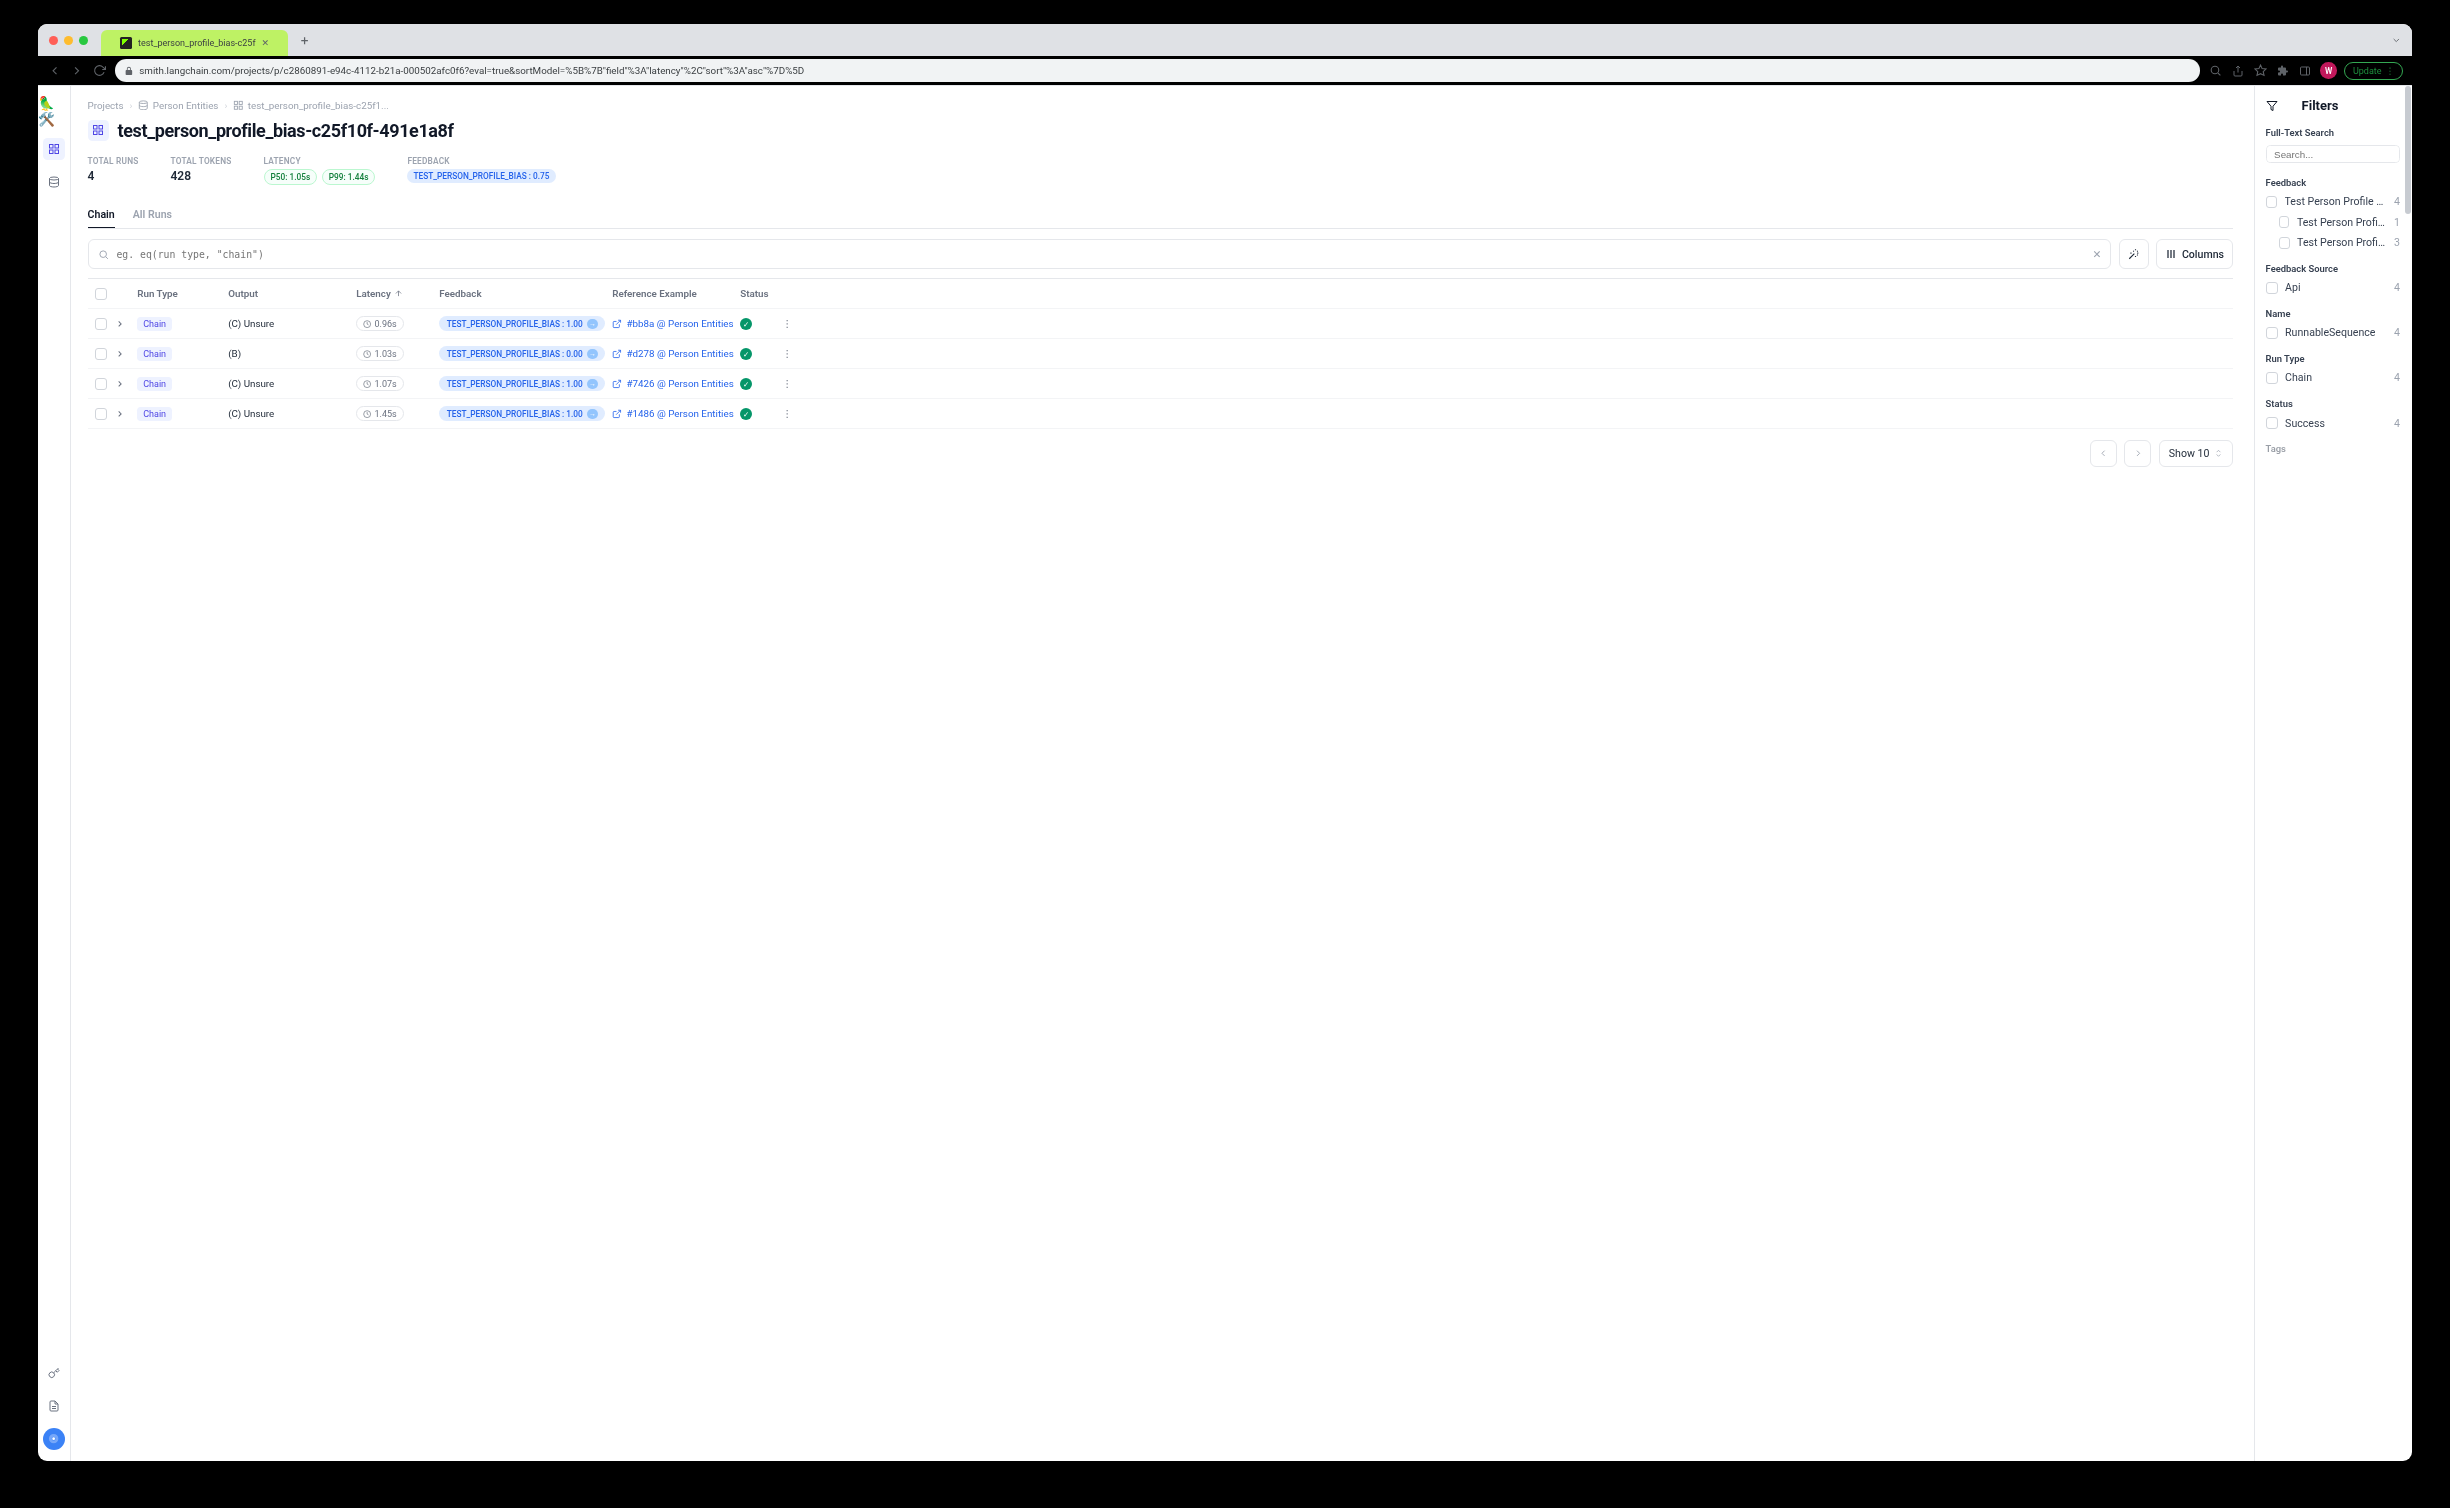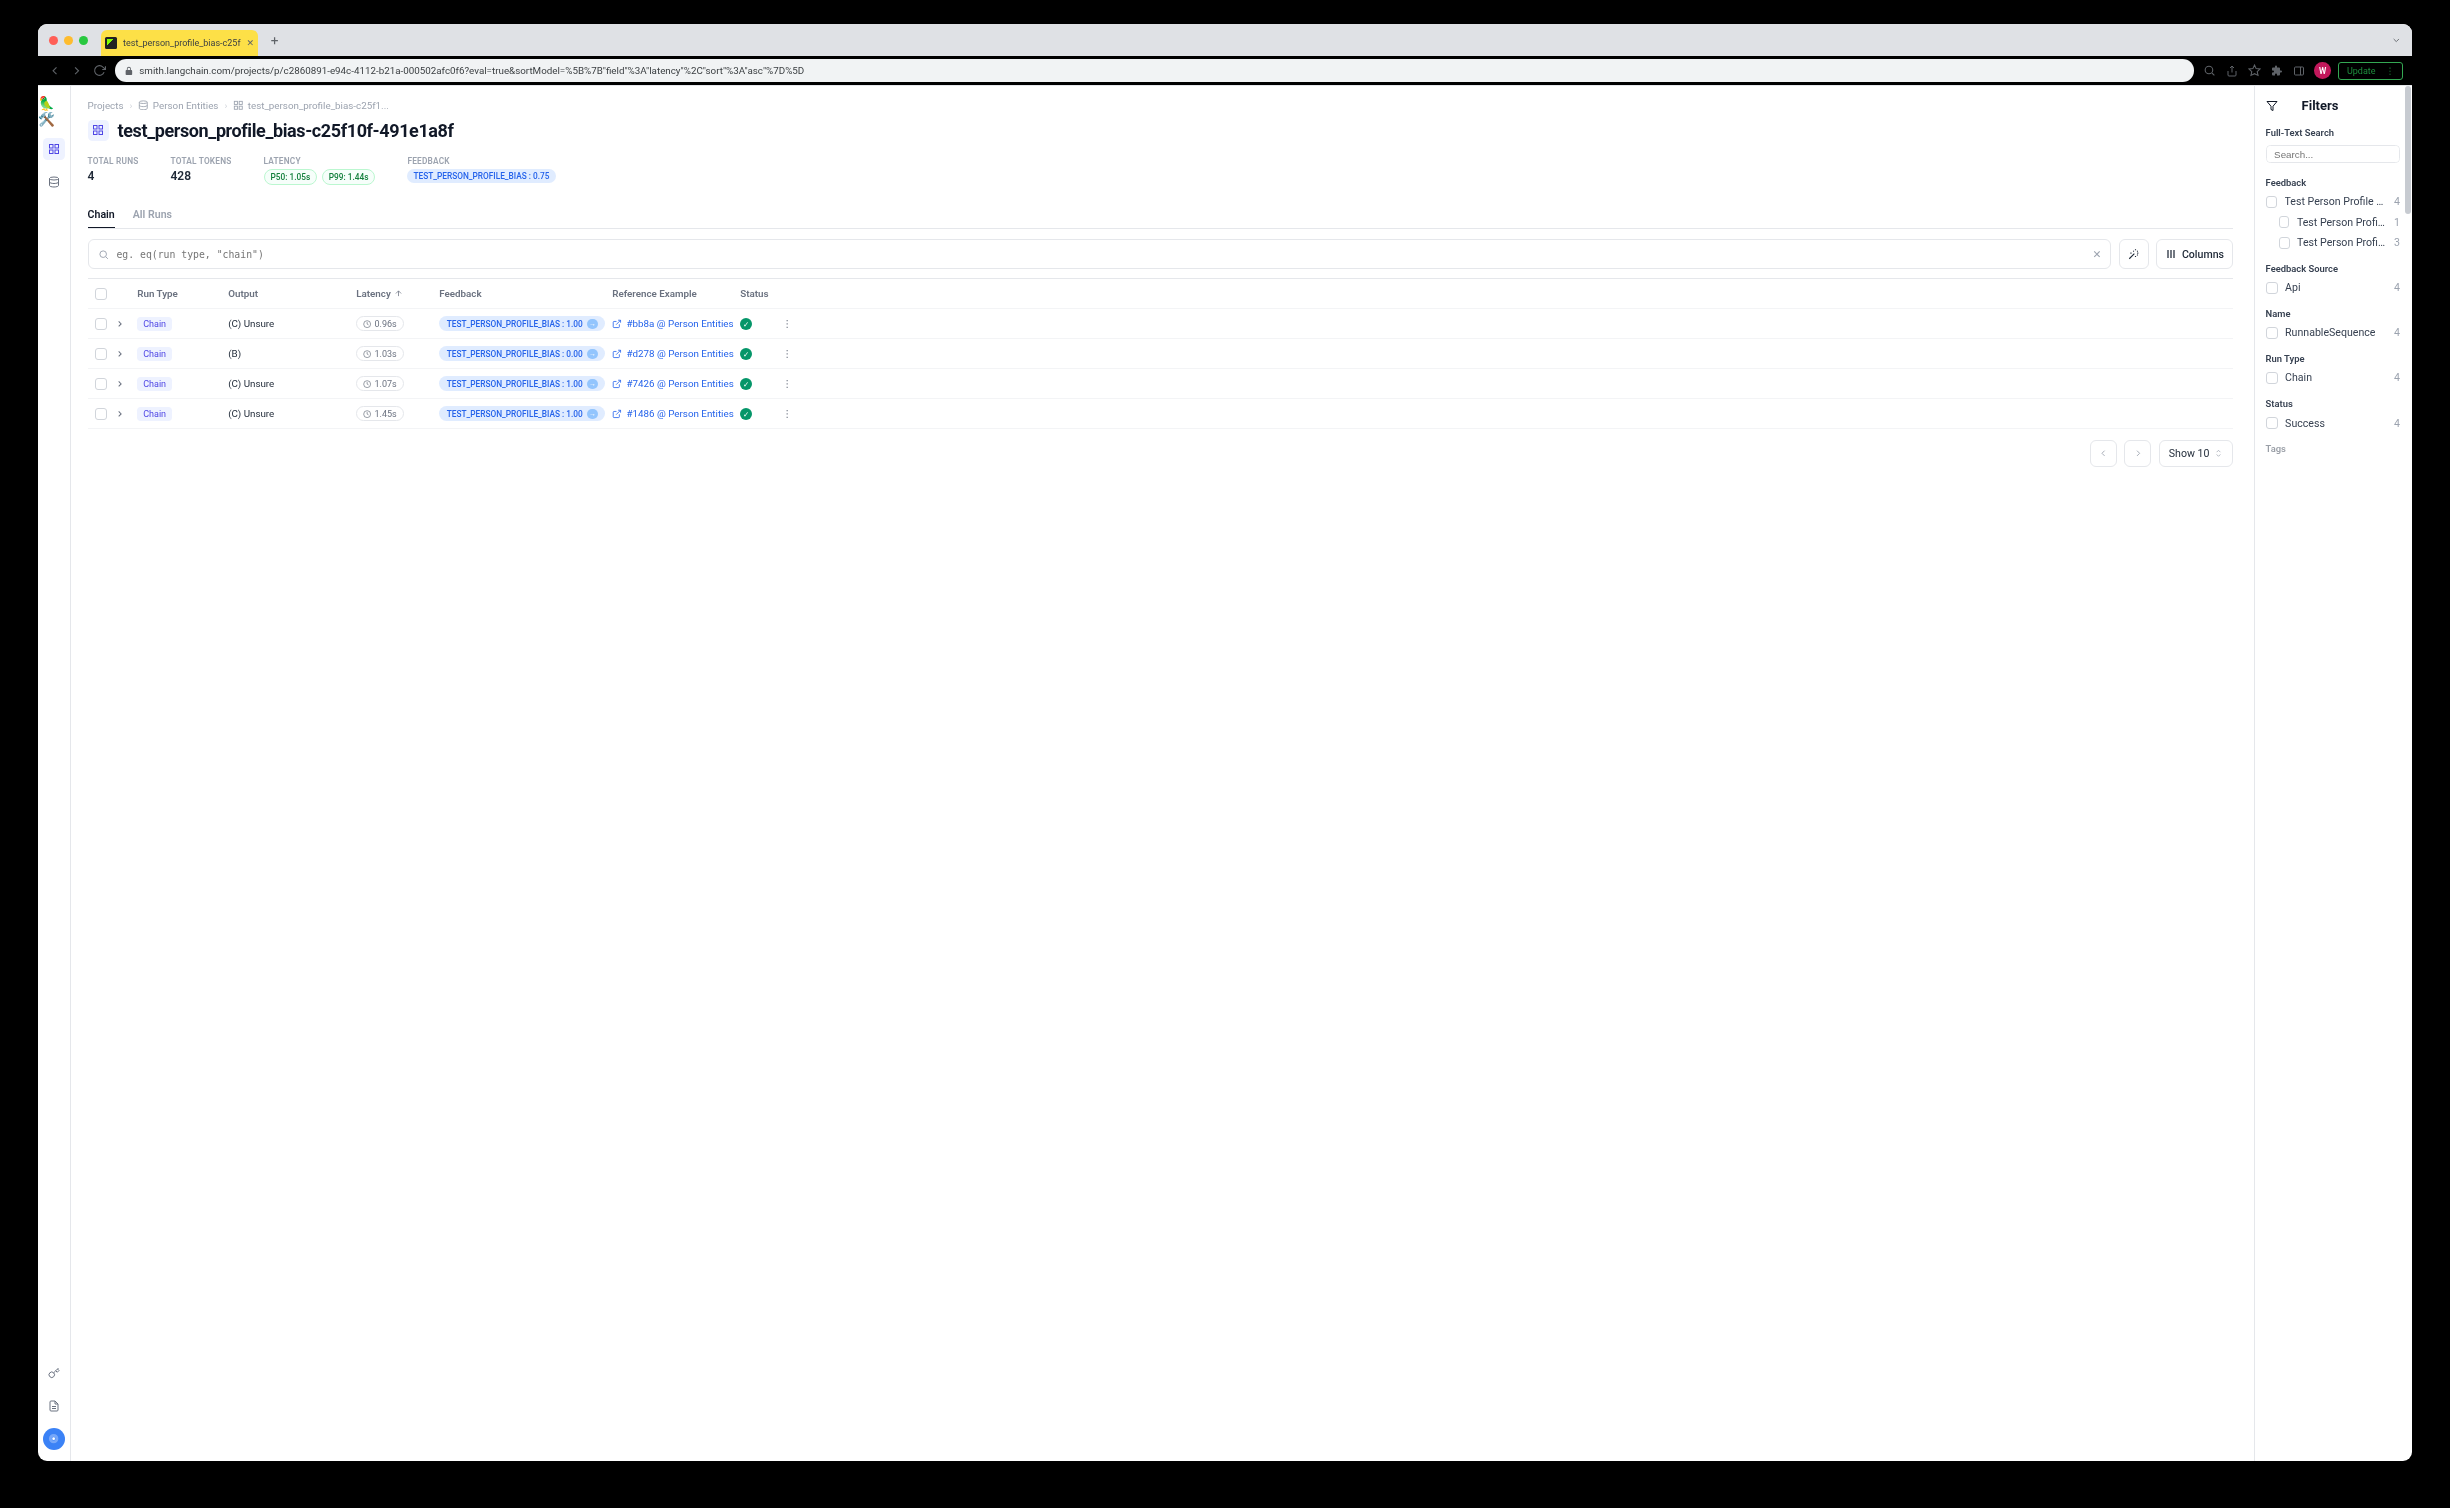--- a/index.html
+++ b/index.html
@@ -4,34 +4,34 @@
 <style>
 * { box-sizing: border-box; margin: 0; padding: 0; }
 body { background: #000; font-family: -apple-system, BlinkMacSystemFont, "Segoe UI", Roboto, sans-serif; font-size: 10.6px; color: #1f2937; width: 1056px; height: 650px; overflow: hidden; }
 .browser-window { position: absolute; left: 38px; top: 24px; right: 38px; bottom: 47px; background: #fff; border-radius: 9px; overflow: hidden; display: flex; flex-direction: column; box-shadow: 0 7.5px 30px rgba(0,0,0,.3); }
 .titlebar { height: 32px; background: #dfe1e5; display: flex; align-items: center; padding: 0 10.6px; gap: 6px; }
 .traffic { display: flex; gap: 6px; margin-right: 7.5px; }
 .tl { width: 9px; height: 9px; border-radius: 50%; }
 .tl.red { background: #ff5f57; }
 .tl.yellow { background: #febc2e; }
 .tl.green { background: #28c840; }
-.tab { background: #fde047; height: 26px; border-radius: 6px 6px 0 0; display: flex; align-items: center; padding: 0 4px; gap: 6px; font-size: 9px; color: #3c4043; min-width: 151px; margin-top: 6px; }
+.tab { background: #bef264; height: 26px; border-radius: 6px 6px 0 0; display: flex; align-items: center; padding: 0 19px; gap: 6px; font-size: 9px; color: #3c4043; min-width: 151px; margin-top: 6px; }
 .tab .favicon { width: 12px; height: 12px; background: #222; border-radius: 1.5px; position: relative; }
 .tab .favicon::after { content: ''; position: absolute; inset: 2.3px; background: linear-gradient(135deg,#7fff00 40%,transparent 40%); }
 .tab-close { color: #5f6368; margin-left: auto; cursor: pointer; }
 .new-tab { width: 21px; height: 21px; display: flex; align-items: center; justify-content: center; color: #5f6368; cursor: pointer; font-size: 13.6px; }
 .tab-chevron { margin-left: auto; color: #5f6368; }
 .toolbar { height: 30px; background: #000000; border-bottom: 0.8px solid #e5e7eb; display: flex; align-items: center; padding: 0 9px; gap: 7.5px; }
 .nav-btn { width: 15px; height: 15px; display: flex; align-items: center; justify-content: center; color: #5f6368; cursor: pointer; }
 .addr { flex: 1; height: 22.6px; background: #f1f3f4; border-radius: 11.3px; display: flex; align-items: center; padding: 0 9px; gap: 6px; font-size: 9.8px; color: #3c4043; }
 .lock { color: #5f6368; }
 .addr-text { flex: 1; white-space: nowrap; overflow: hidden; text-overflow: ellipsis; }
 .toolbar-icon { width: 15px; color: #5f6368; cursor: pointer; display: flex; justify-content: center; }
 .avatar-btn { width: 16.6px; height: 16.6px; border-radius: 50%; background: #c2185b; color: #fff; display: flex; align-items: center; justify-content: center; font-size: 8.3px; font-weight: 600; }
-.update-btn { border: 0.8px solid #34a853; color: #1e8e3e; border-radius: 3px; padding: 3px 7.5px; font-size: 9px; display: flex; align-items: center; gap: 10px; cursor: pointer; }
+.update-btn { border: 0.8px solid #34a853; color: #1e8e3e; border-radius: 9px; padding: 3px 7.5px; font-size: 9px; display: flex; align-items: center; gap: 4px; cursor: pointer; }
 .app { flex: 1; display: flex; overflow: hidden; position: relative; }
 .sidebar { width: 33px; border-right: 0.8px solid #e5e7eb; display: flex; flex-direction: column; align-items: center; padding-top: 9px; gap: 10.6px; }
 .logo { font-size: 13.6px; }
 .side-icon { width: 22.6px; height: 22.6px; display: flex; align-items: center; justify-content: center; border-radius: 4.5px; color: #6b7280; cursor: pointer; }
 .side-icon.active { background: #eef2ff; color: #4f46e5; }
 .bottom-icons { margin-top: auto; margin-bottom: 10.6px; display: flex; flex-direction: column; gap: 10.6px; align-items: center; }
 .chat-bubble { width: 22.6px; height: 22.6px; border-radius: 50%; background: #3b82f6; color: #fff; display: flex; align-items: center; justify-content: center; }
 .main { flex: 1; display: flex; overflow: hidden; }
 .content { flex: 1; padding: 13.6px 21px 0 16.6px; overflow: hidden; display: flex; flex-direction: column; }
 .breadcrumb { display: flex; align-items: center; gap: 6px; font-size: 9.8px; color: #9ca3af; }

